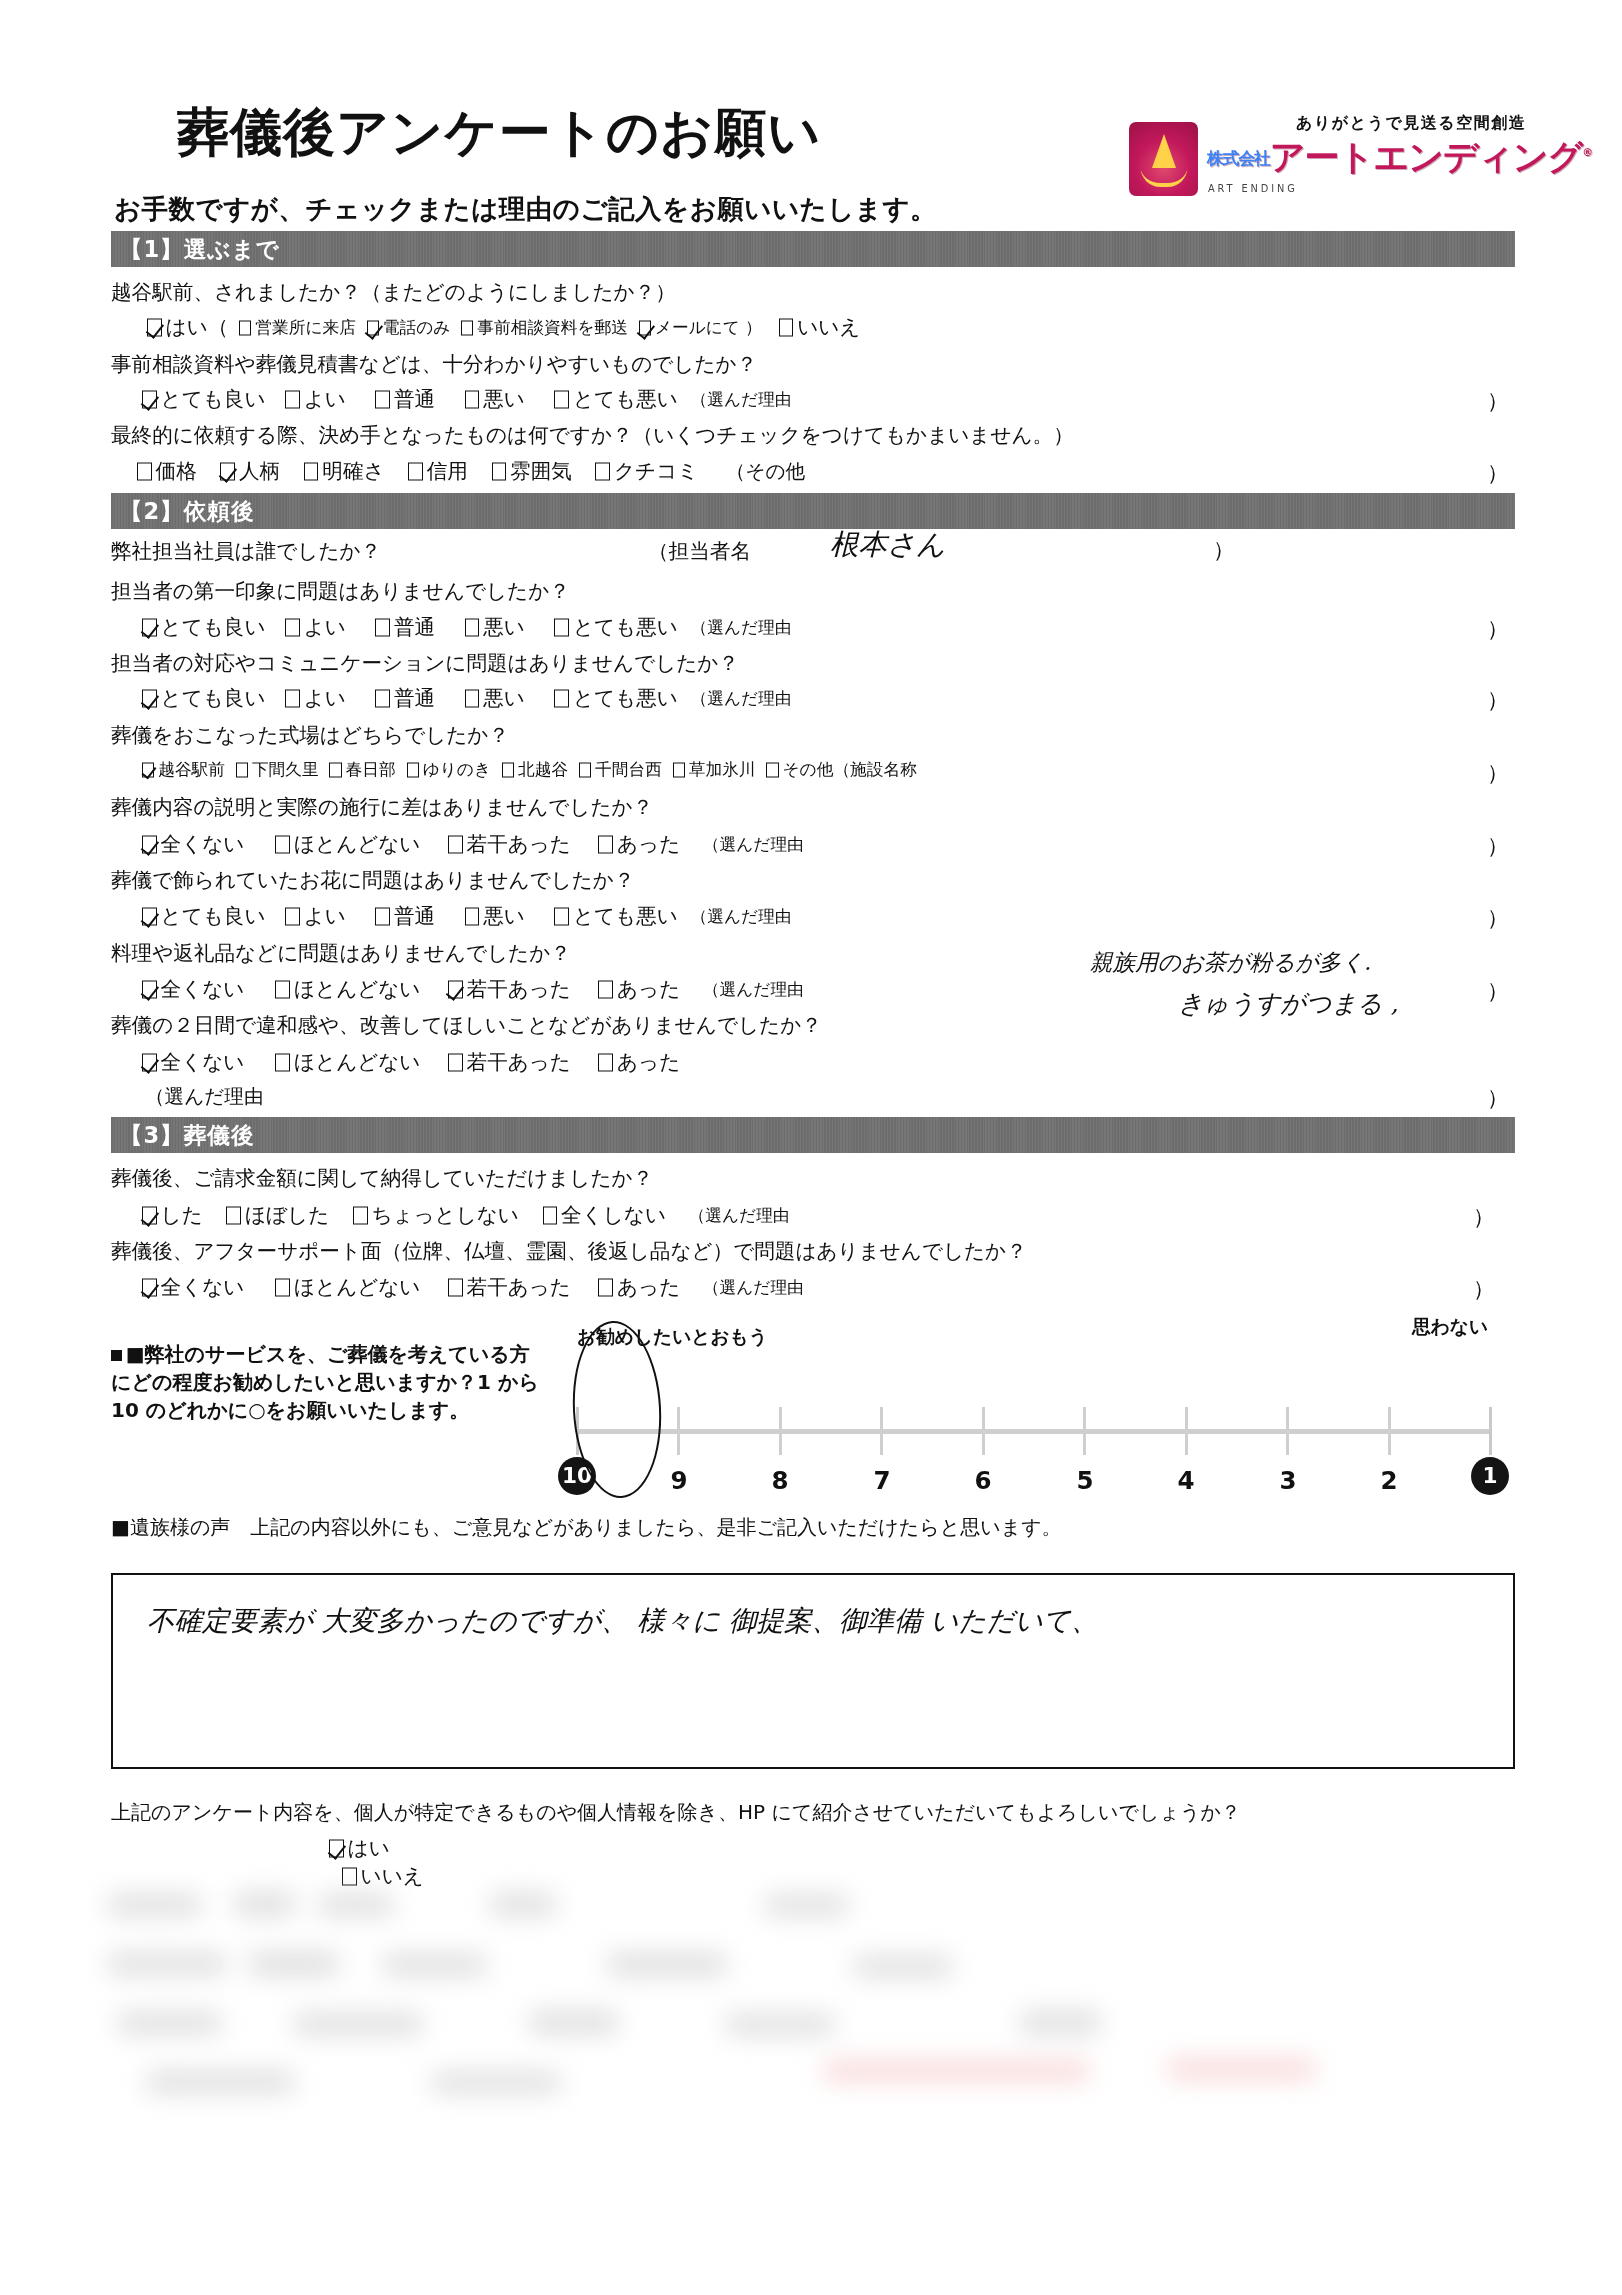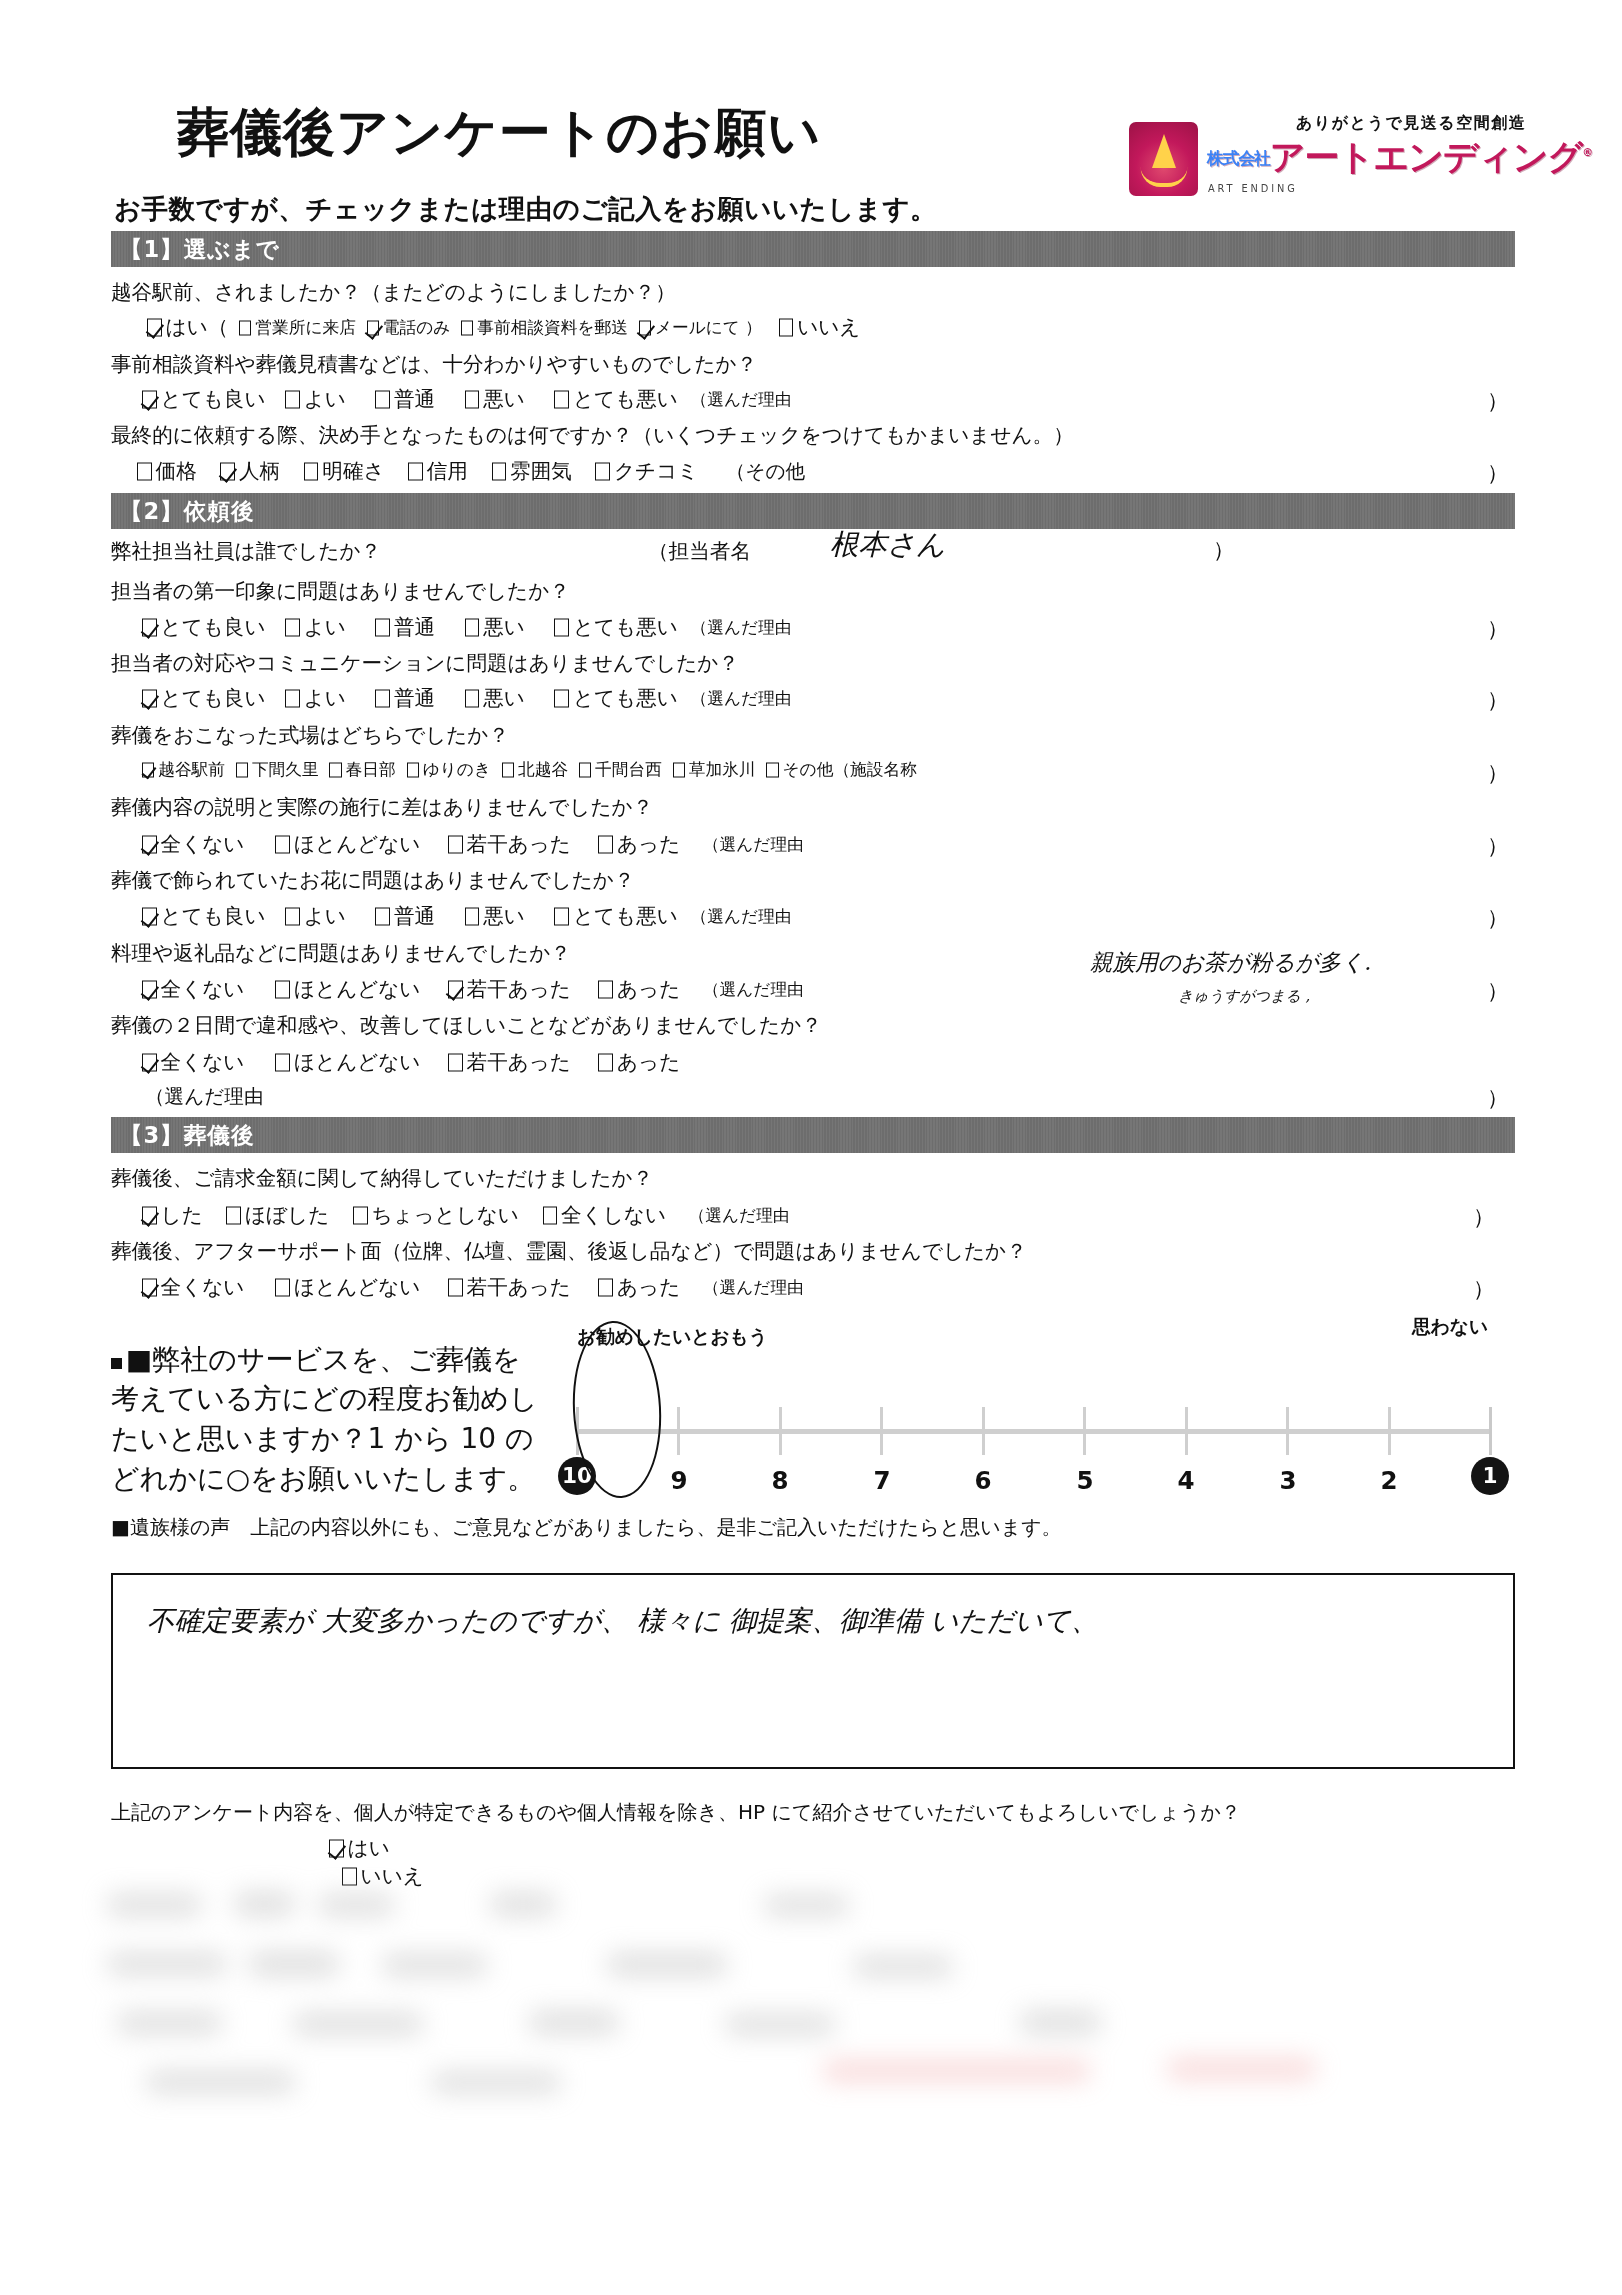--- a/index.html
+++ b/index.html
@@ -109,21 +109,21 @@
     font-family:"DejaVu Serif","Liberation Serif",serif;
     color:#111; white-space:pre;
     font-style:italic;
   }
 
   
   .nps { position:absolute; left:111px; top:1325px; width:1424px; height:177px; }
   .nps-text {
     position:absolute; left:0; top:14.7px; width:432px;
     font-family:"DejaVu Sans","Liberation Sans",sans-serif;
-    font-size:28px; line-height:1.42;
+    font-size:20px; line-height:1.42;font-weight:bold;
   }
   .sq { display:inline-block; width:10.8px; height:10.8px; background:#111; margin-right:3.9px; }
   .nps-axis { position:absolute; left:466px; top:104px; width:913px; height:4.9px; background:#cfcfcf; }
   .nps-tick { position:absolute; top:82px; width:3.4px; height:48px; background:#cfcfcf; }
   .nps-tick.end { background:#c9c9c9; }
   .nps-num {
     position:absolute; top:141px; transform:translateX(-50%);
     font-family:"DejaVu Sans","Liberation Sans",sans-serif;
     font-size:24.5px; font-weight:bold; text-align:center;
   }
@@ -434,21 +434,21 @@
         <span class="box checked"></span>
         <span>若干あった</span>
       </span>
     <span class="opt" style="margin-left:27.5px">
         <span class="box"></span>
         <span>あった</span>
       </span>
     <span class="reason" style="margin-left:22.6px">（選んだ理由</span>
   </div>
   <div class="hand" style="left:1090px; top:947px; font-size:22.6px">親族用のお茶が粉るが多く.</div>
-  <div class="hand" style="left:1178px; top:987px; font-size:15px">きゅうすがつまる ,</div>
+  <div class="hand" style="left:1178px; top:987px; font-size:25px">きゅうすがつまる ,</div>
   <div class="paren-r" style="left:1487px; top:976px">）</div>
 
   <div class="q" style="left:111px; top:1011px">葬儀の２日間で違和感や、改善してほしいことなどがありませんでしたか？</div>
   <div class="opts" style="left:142px; top:1048px">
     <span class="opt">
         <span class="box checked"></span>
         <span>全くない</span>
       </span>
     <span class="opt" style="margin-left:31px">
         <span class="box"></span>

